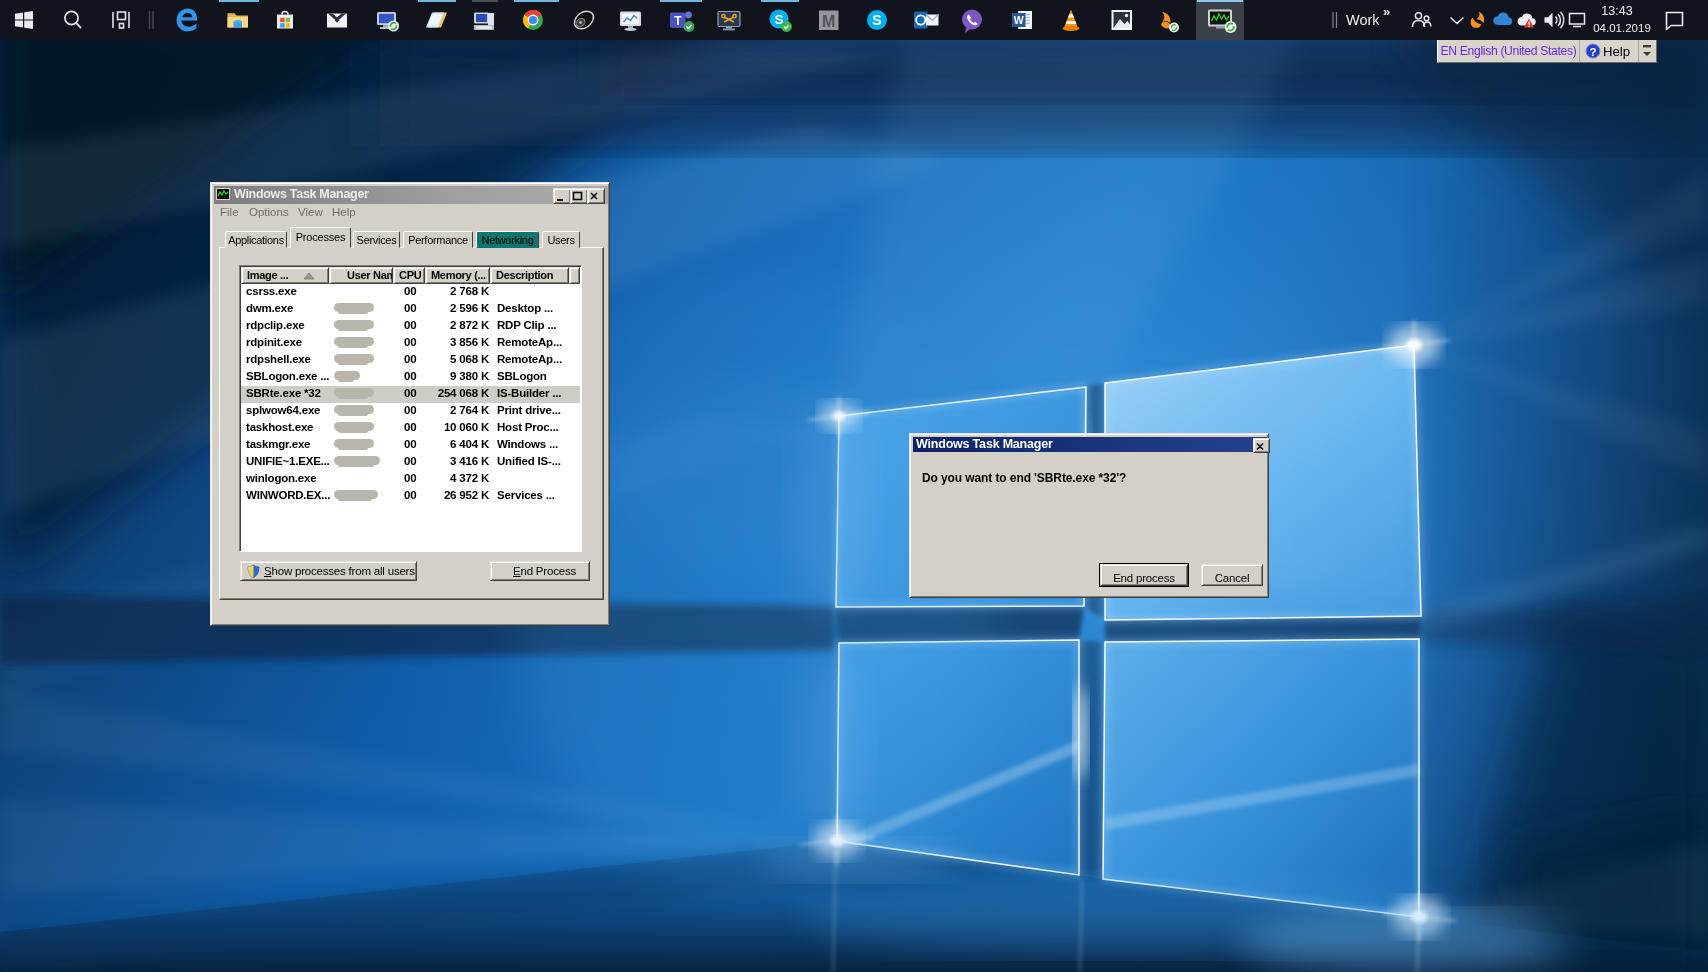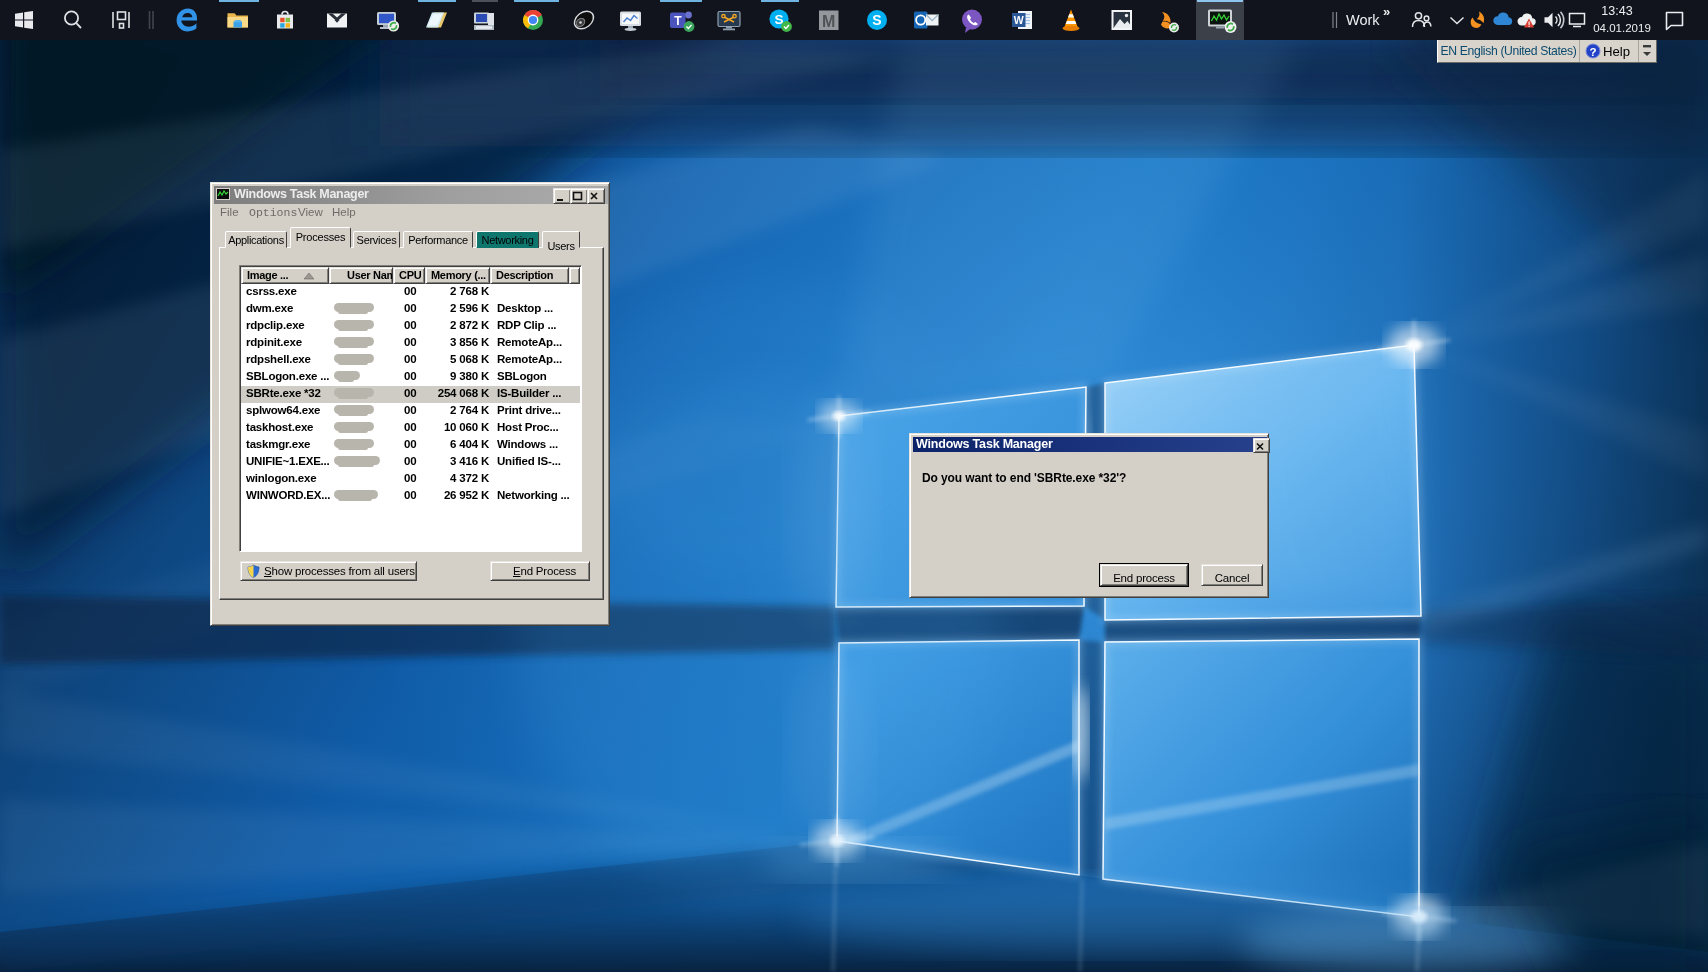--- a/index.html
+++ b/index.html
@@ -362,21 +362,21 @@
 <text x="1617" y="15" font-family="Liberation Sans" font-size="12.5" fill="#eceef0" text-anchor="middle">13:43</text>
 <text x="1622" y="32" font-family="Liberation Sans" font-size="11.5" fill="#eceef0" text-anchor="middle">04.01.2019</text>
 <g stroke="#e9ebee" stroke-width="1.6" fill="none">
  <path d="M1666.5,12.5 h16 v13 h-11.5 l-4.5,4 z" stroke-linejoin="round"></path>
 </g>
 </svg>
 </div>
 
 <div style="position:absolute;left:1437px;top:40px;width:218px;height:22px;background:#d8d4cc;border-right:1px solid #6c6a64;border-bottom:1px solid #6c6a64;border-left:1px solid #fff;">
   <div style="position:absolute;left:0;top:0;width:141px;height:22px;border-right:1px solid #a8a59e;">
-    <div style="font-size:12.2px;color:#0c4a6e;text-align:center;margin-top:4px;letter-spacing:-0.35px;white-space:nowrap;">EN English (United States)</div>
+    <div style="font-size:12.2px;color:#6d28d9;text-align:center;margin-top:4px;letter-spacing:-0.35px;white-space:nowrap;">EN English (United States)</div>
   </div>
   <div style="position:absolute;left:142px;top:0;width:58px;height:22px;border-right:1px solid #a8a59e;">
     <svg width="58" height="22">
         <circle cx="13" cy="11" r="7" fill="#2242c8" stroke="#7888d8" stroke-width="1"></circle>
     <text x="13" y="15.5" font-size="11.5" font-weight="bold" fill="#fff" text-anchor="middle" font-family="Liberation Sans">?</text>
     <text x="23" y="15.5" font-size="13.2" fill="#000" font-family="Liberation Sans">Help</text>
       </svg>
   </div>
   <div style="position:absolute;left:200px;top:0;width:18px;height:22px;">
     <svg width="18" height="22">
@@ -399,33 +399,33 @@
         </svg></div>
     <div class="btn" style="position:absolute;left:356px;top:2px;width:16px;height:14px;"><svg width="14" height="12">
           <rect x="2.5" y="1.5" width="8" height="7" fill="none" stroke="#111" stroke-width="1.6"></rect>
         </svg></div>
     <div class="btn" style="position:absolute;left:373px;top:2px;width:16px;height:14px;"><svg width="14" height="12">
           <path d="M3,2 L9,8 M9,2 L3,8" stroke="#111" stroke-width="1.6"></path>
         </svg></div>
   </div>
   <div style="position:absolute;left:3px;top:20px;width:394px;height:18px;font-size:11.5px;color:#6e6c68;">
     <span style="position:absolute;left:6px;top:3px;">File</span>
-    <span style="position:absolute;left:35px;top:3px;font-family:Liberation Mono, monospace;">Options</span>
+    <span style="position:absolute;left:35px;top:3px;">Options</span>
     <span style="position:absolute;left:84px;top:3px;">View</span>
     <span style="position:absolute;left:118px;top:3px;">Help</span>
   </div>
 
   <div style="position:absolute;left:8px;top:64px;width:383px;height:351px;background:#d4d0c8;border:1px solid;border-color:#fff #404040 #404040 #fff;box-shadow:inset -1px -1px 0 #807e79;"></div>
 
   <div style="position:absolute;left:14px;top:48px;width:62px;height:17px;background:#d4d0c8;border:1px solid;border-color:#fff #404040 transparent #fff;border-radius:2px 2px 0 0;font-size:11px;letter-spacing:-0.3px;text-align:center;padding-top:2px;box-sizing:border-box;">Applications</div>
   <div style="position:absolute;left:79px;top:44px;width:61px;height:21px;background:#d4d0c8;border:1px solid;border-color:#fff #404040 transparent #fff;border-radius:2px 2px 0 0;font-size:11px;letter-spacing:-0.2px;text-align:center;padding-top:3px;box-sizing:border-box;z-index:3;">Processes</div>
   <div style="position:absolute;left:142px;top:48px;width:47px;height:17px;background:#d4d0c8;border:1px solid;border-color:#fff #404040 transparent #fff;border-radius:2px 2px 0 0;font-size:11px;letter-spacing:-0.3px;text-align:center;padding-top:2px;box-sizing:border-box;">Services</div>
   <div style="position:absolute;left:192px;top:48px;width:70px;height:17px;background:#d4d0c8;border:1px solid;border-color:#fff #404040 transparent #fff;border-radius:2px 2px 0 0;font-size:11px;letter-spacing:-0.3px;text-align:center;padding-top:2px;box-sizing:border-box;">Performance</div>
   <div style="position:absolute;left:265px;top:48px;width:63px;height:17px;background:#0f766e;border:1px solid;border-color:#fff #404040 transparent #fff;border-radius:2px 2px 0 0;font-size:11px;letter-spacing:-0.3px;text-align:center;padding-top:2px;box-sizing:border-box;">Networking</div>
-  <div style="position:absolute;left:331px;top:48px;width:38px;height:17px;background:#d4d0c8;border:1px solid;border-color:#fff #404040 transparent #fff;border-radius:2px 2px 0 0;font-size:11px;letter-spacing:-0.3px;text-align:center;padding-top:8px;box-sizing:border-box;">Users</div>
+  <div style="position:absolute;left:331px;top:48px;width:38px;height:17px;background:#d4d0c8;border:1px solid;border-color:#fff #404040 transparent #fff;border-radius:2px 2px 0 0;font-size:11px;letter-spacing:-0.3px;text-align:center;padding-top:2px;box-sizing:border-box;">Users</div>
 
   <div style="position:absolute;left:28px;top:82px;width:343px;height:287px;background:#fff;border:1px solid;border-color:#807e79 #fff #fff #807e79;box-shadow:inset 1px 1px 0 #404040;box-sizing:border-box;font-weight:bold;">
     <div style="position:absolute;left:1px;top:1px;width:339px;height:17px;font-size:11px;letter-spacing:-0.3px;color:#000;">
       <div class="btn" style="position:absolute;left:0;top:0;width:88px;height:17px;box-sizing:border-box;overflow:hidden;">
           <span style="position:absolute;left:5px;top:1px;white-space:nowrap;">Image ...</span>
           <svg width="10" height="8" style="position:absolute;left:62px;top:5px;">
             <polygon points="5,0 10,6 0,6" fill="#9a9890" stroke="#6c6a64" stroke-width="0.6"></polygon>
           </svg>
         </div>
       <div class="btn" style="position:absolute;left:88px;top:0;width:64px;height:17px;box-sizing:border-box;overflow:hidden;">
@@ -534,21 +534,21 @@
           <span style="position:absolute;left:163px;top:1px;">00</span>
           <span style="position:absolute;left:188px;top:1px;width:60px;text-align:right;display:inline-block;">4 372 K</span>
           <span style="position:absolute;left:256px;top:1px;"></span>
         </div>
         <div style="position:relative;height:17px;">
           <span style="position:absolute;left:5px;top:1px;">WINWORD.EX...</span>
           <div style="position:absolute;left:93px;top:2px;width:44px;height:9px;background:#b7b5ac;border-radius:5px;"></div>
           <div style="position:absolute;left:97px;top:8px;width:34px;height:5px;background:#b7b5ac;border-radius:3px;"></div>
           <span style="position:absolute;left:163px;top:1px;">00</span>
           <span style="position:absolute;left:188px;top:1px;width:60px;text-align:right;display:inline-block;">26 952 K</span>
-          <span style="position:absolute;left:256px;top:1px;">Networking ...</span>
+          <span style="position:absolute;left:256px;top:1px;">Services ...</span>
         </div>
       </div>
   </div>
 
   <div class="btn" style="position:absolute;left:29px;top:378px;width:177px;height:20px;box-sizing:border-box;">
     <svg width="13" height="15" style="position:absolute;left:6px;top:2px;">
         <path d="M6.5,1 C4.5,2.5 2.5,3 1,3 c0,5 1.5,8.5 5.5,10.5 c4,-2 5.5,-5.5 5.5,-10.5 c-1.5,0 -3.5,-0.5 -5.5,-2 z" fill="#2a6cd4" stroke="#1a4a9a" stroke-width="0.6"></path>
         <path d="M6.5,1 C4.5,2.5 2.5,3 1,3 c0,5 1.5,8.5 5.5,10.5 z" fill="#f5d34c"></path>
         <path d="M6.5,5 l0,6 M4,7.5 l5,0" stroke="#fff" stroke-width="0" fill="none"></path>
       </svg>

